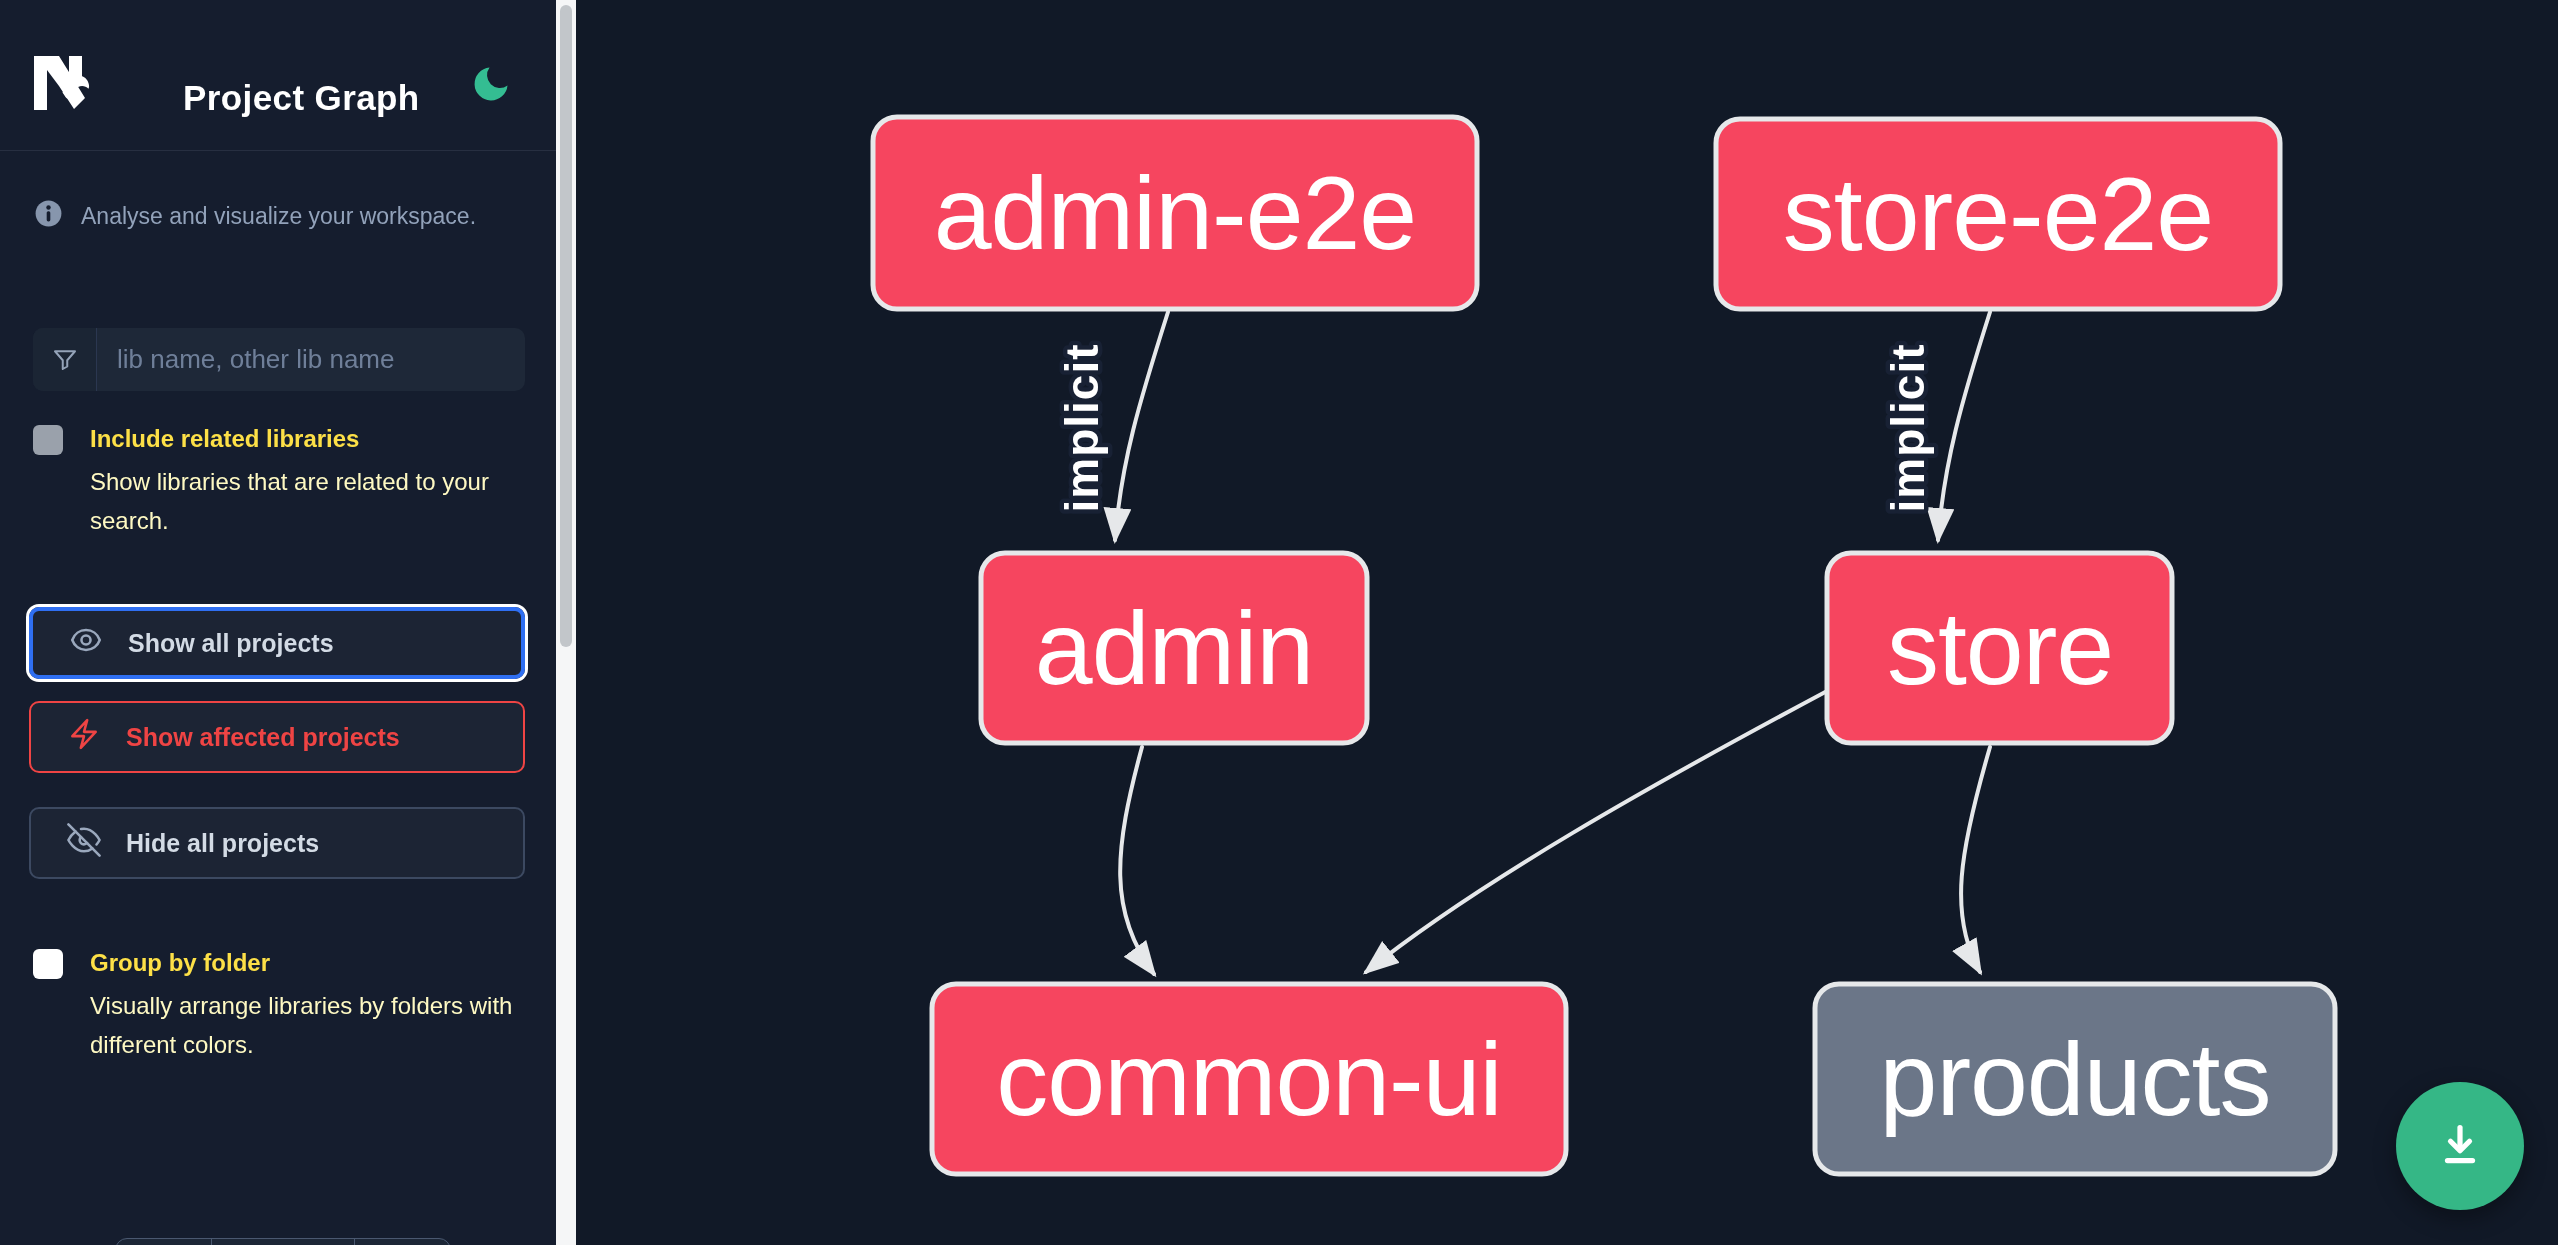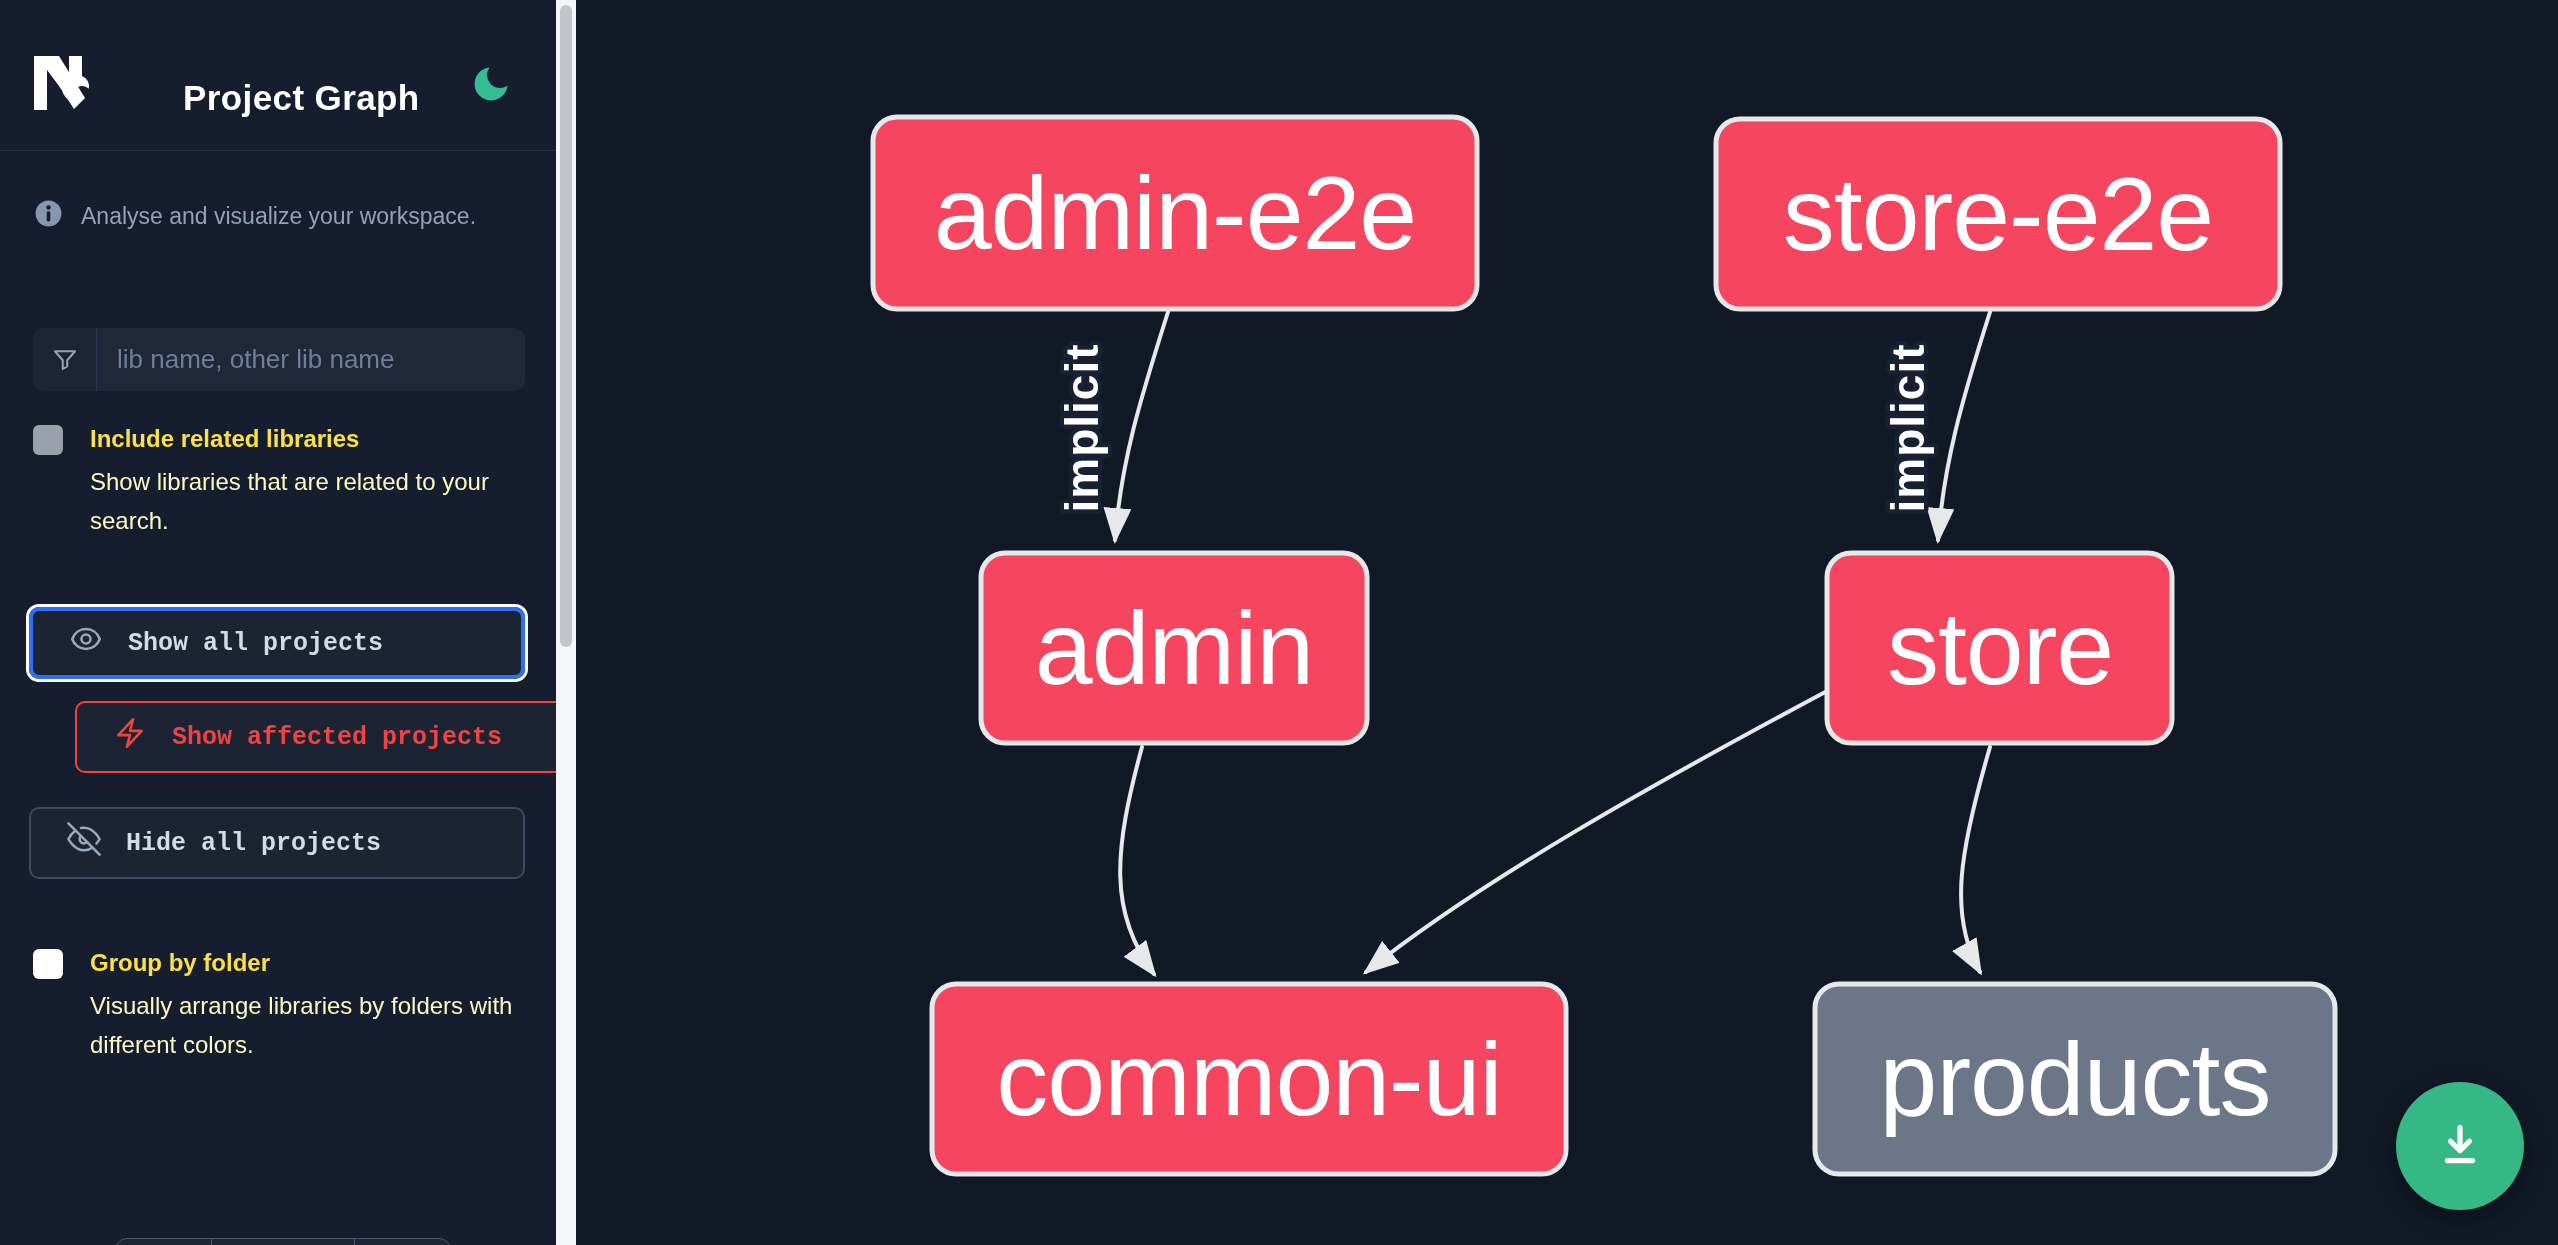--- a/index.html
+++ b/index.html
@@ -36,24 +36,24 @@
   .checkbox.gray{background:#9aa1ab;}
   .checkbox.white{background:#ffffff;}
   .checkbox.green{background:#34d399;}
   .checkbox svg{width:22px;height:22px;}
   .check-label{font-size:24px;font-weight:700;color:#fde047;line-height:1.25;}
   .check-desc{font-size:24px;color:#fef9c3;line-height:1.62;margin-top:9px;}
 
   .btn{position:absolute;left:29px;width:496px;height:72px;border-radius:10px;
        background:rgba(255,255,255,.03);display:flex;align-items:center;gap:25px;
        padding:0 0 0 36px;box-sizing:border-box;font-size:25px;font-weight:700;
-       color:#d3dbe5;cursor:pointer;font-family:Liberation Mono, monospace;}
+       color:#d3dbe5;cursor:pointer;font-family:Liberation Sans, sans-serif;}
   .btn svg{width:34px;height:34px;flex:none;}
   .btn-show-all{top:607px;border:4px solid #2f6ff2;box-shadow:0 0 0 3px #ffffff;}
-  .btn-affected{top:701px;border:2px solid #ef4444;color:#ef4444;margin-left:46px;}
+  .btn-affected{top:701px;border:2px solid #ef4444;color:#ef4444;}
   .btn-hide{top:807px;border:2px solid #3c4961;}
 
   .btn-group{position:absolute;left:115px;top:1238px;width:334px;height:44px;display:flex;
              border:1px solid #4a5870;border-radius:12px 12px 0 0;background:#1c2636;overflow:hidden;}
   .btn-group .seg{height:100%;cursor:pointer;}
   .btn-group .seg + .seg{border-left:1px solid #4a5870;}
   .seg1{width:95px;} .seg2{width:142px;} .seg3{flex:1;}
 
   
   .scrollbar{position:absolute;left:556px;top:0;width:20px;height:1245px;background:#f5f6f7;}

